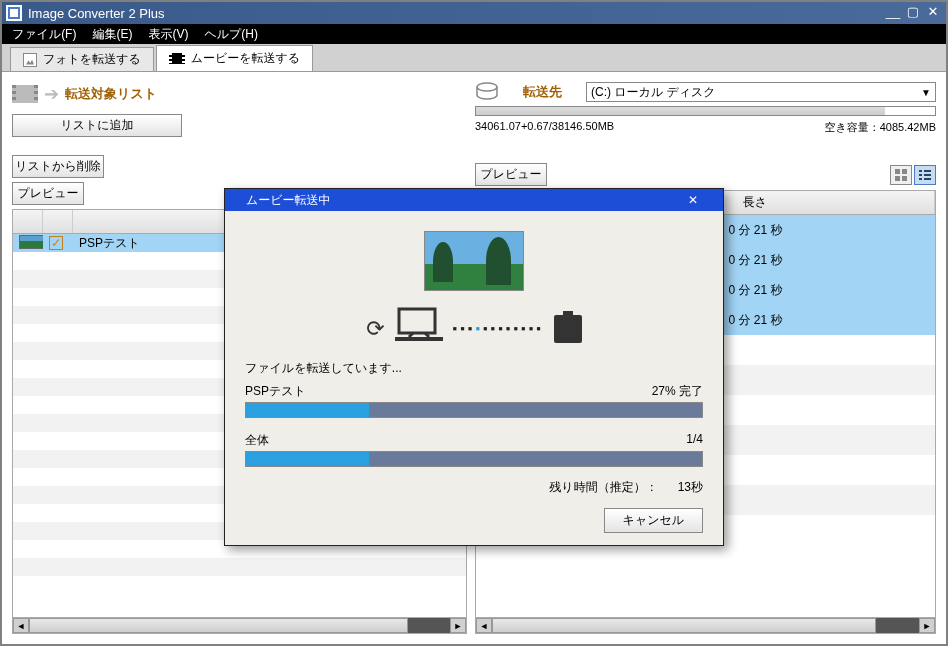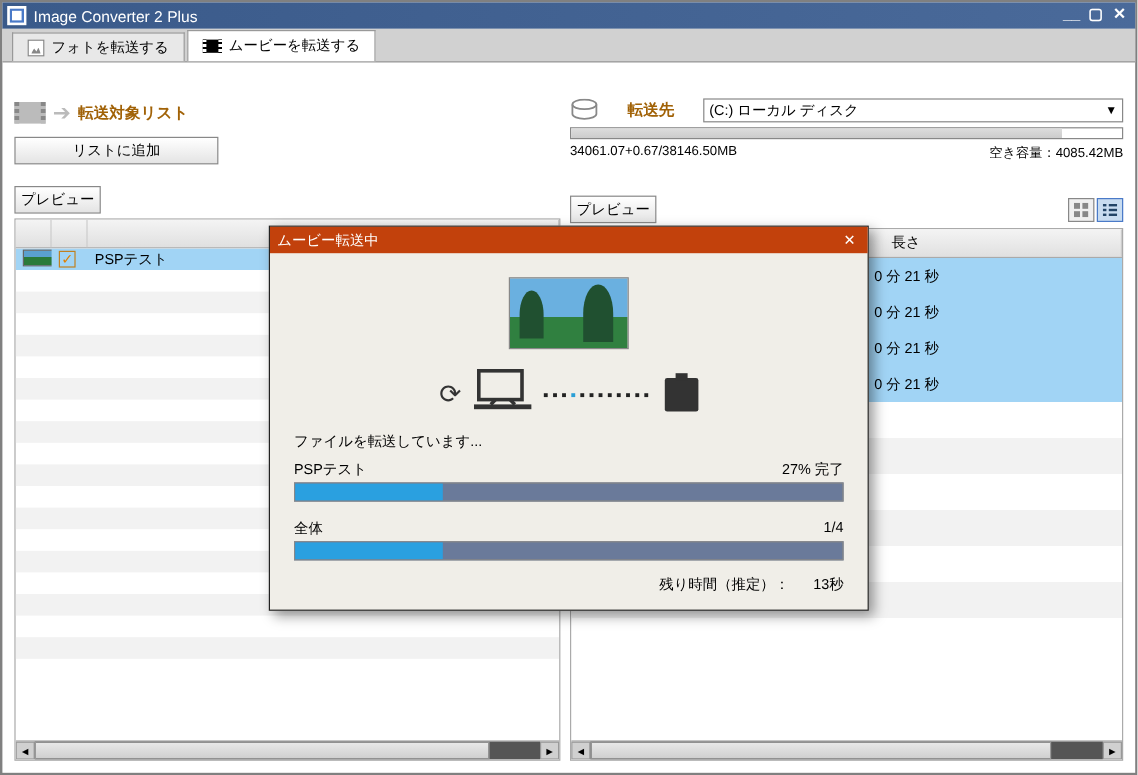--- a/index.html
+++ b/index.html
@@ -5,21 +5,21 @@
   * { box-sizing: border-box; font-family: "MS UI Gothic", "Meiryo", sans-serif; }
   body { margin: 0; background: #fff; font-size: 12px; color: #000; }
 
   .window { width: 948px; height: 646px; border: 2px solid #808080; background: #fff; position: relative; }
 
   
   .titlebar { height: 22px; background: linear-gradient(to right, #3a5a8a, #4a6a9a); color: #fff; display: flex; align-items: center; padding: 0 4px; }
   .titlebar .app-icon { width: 16px; height: 16px; background: #fff; margin-right: 6px; display: flex; align-items: center; justify-content: center; }
   .titlebar .title { flex: 1; font-size: 13px; }
   .titlebar .win-btns { display: flex; gap: 2px; }
-  .titlebar .win-btn { width: 18px; height: 16px; color: #fff; font-size: 13px; text-align: center; line-height: 14px; cursor: pointer; font-weight: bold; }
+  .titlebar .win-btn { width: 18px; height: 16px; color: #fff; font-size: 13px; text-align: center; line-height: 14px; cursor: pointer; }
 
   
   .menubar { height: 20px; background: #000; color: #fff; display: flex; align-items: center; padding: 0 2px; }
   .menubar .menu-item { padding: 2px 8px; cursor: pointer; font-size: 12px; }
 
   
   .tabstrip { height: 28px; background: #d1d1d1; display: flex; align-items: flex-end; padding-left: 8px; border-bottom: 1px solid #999; }
   .tabstrip .tab { height: 24px; padding: 0 12px; display: flex; align-items: center; gap: 6px; background: #e8e8e8; border: 1px solid #999; border-bottom: none; cursor: pointer; margin-right: 2px; font-size: 12px; }
   .tabstrip .tab.active { background: #fff; height: 26px; }
   .tab-icon { width: 14px; height: 14px; display: inline-block; }
@@ -86,21 +86,21 @@
   .check-cell { width:14px; height:14px; border:1px solid #c08020; display:inline-flex; align-items:center; justify-content:center; color:#e08000; font-size:12px; }
 
   .hscroll { height:16px; background:#e8e8e8; border-top:1px solid #aaa; display:flex; }
   .hscroll .sbtn { width:16px; background:#d0d0d0; border:1px solid #999; display:flex; align-items:center; justify-content:center; font-size:9px; }
   .hscroll .strack { flex:1; background:#555; position:relative; }
   .hscroll .sthumb { position:absolute; left:0; top:0; bottom:0; width:90%; background:linear-gradient(#e8e8e8,#cfcfcf); border:1px solid #999; }
 
   
   .modal-overlay { position:absolute; top:0; left:0; right:0; bottom:0; display:flex; align-items:flex-start; justify-content:center; z-index: 100; }
   .modal { position:absolute; top:186px; width:500px; background:#f0eee8; border: 1px solid #222; box-shadow: 4px 4px 10px rgba(0,0,0,0.4); }
-  .modal-title { height:22px; background:#c2410c; color:#fff; display:flex; align-items:center; padding:0 6px; font-size:12px; }
+  .modal-title { height:22px; background:#1d4ed8; color:#fff; display:flex; align-items:center; padding:0 21px; font-size:12px; }
   .modal-title .close { margin-left:auto; cursor:pointer; width:18px; text-align:center; }
   .modal-body { padding: 12px 20px; }
 
   .transfer-graphic { display:flex; align-items:center; justify-content:center; gap:8px; margin:8px 0 16px; }
   .thumb-img { width:100px; height:60px; border:1px solid #888; background:linear-gradient(#6ab0e0 55%, #308040 55%); position:relative; overflow:hidden; }
   .thumb-img::before { content:''; position:absolute; left:8px; top:10px; width:20px; height:40px; background:#205030; border-radius: 50% 50% 0 0; }
   .thumb-img::after { content:''; position:absolute; right:12px; top:5px; width:25px; height:48px; background:#205030; border-radius: 50% 50% 0 0; }
 
   .row2 { display:flex; align-items:center; justify-content:center; gap:10px; margin-bottom:10px; }
   .refresh-icon { font-size:22px; color:#333; }
@@ -136,20 +136,26 @@
         </svg>
     </span>
     <span class="title">Image Converter 2 Plus</span>
     <div class="win-btns">
       <span class="win-btn">__</span>
       <span class="win-btn">▢</span>
       <span class="win-btn">✕</span>
     </div>
   </div>
 
+  <div class="menubar">
+    <span class="menu-item">ファイル(F)</span>
+    <span class="menu-item">編集(E)</span>
+    <span class="menu-item">表示(V)</span>
+    <span class="menu-item">ヘルプ(H)</span>
+  </div>
 
   <div class="tabstrip">
     <div class="tab">
       <span class="tab-icon photo-icon"></span>
       <span>フォトを転送する</span>
     </div>
     <div class="tab active">
       <span class="film-icon"></span>
       <span>ムービーを転送する</span>
     </div>
@@ -160,20 +166,23 @@
     <div class="left-pane">
       <div class="section-header">
         <span class="film-strip-icon"></span>
         <span class="arrow-icon">➔</span>
         <span class="section-label">転送対象リスト</span>
       </div>
       <div class="toolbar-row">
         <button class="btn btn-wide">リストに追加</button>
       </div>
       <div style="height:14px"></div>
+      <div class="toolbar-row">
+        <button class="btn" style="width:92px">リストから削除</button>
+      </div>
       <div class="toolbar-row">
         <button class="btn" style="width:72px">プレビュー</button>
       </div>
 
       <div class="table-wrap left-table">
         <div class="thead">
           <div class="th c1"></div>
           <div class="th c2"></div>
           <div class="th c3">名前</div>
         </div>
@@ -356,17 +365,20 @@
         </div>
         <div class="prog-bar">
           <div class="prog-fill" style="width:27%"></div>
         </div>
 
         <div class="eta-row">
           <span>残り時間（推定）：</span>
           <span>13秒</span>
         </div>
 
+        <div class="modal-btns">
+          <button class="btn">キャンセル</button>
+        </div>
       </div>
     </div>
   </div>
 
 </div>
 
 </body></html>

